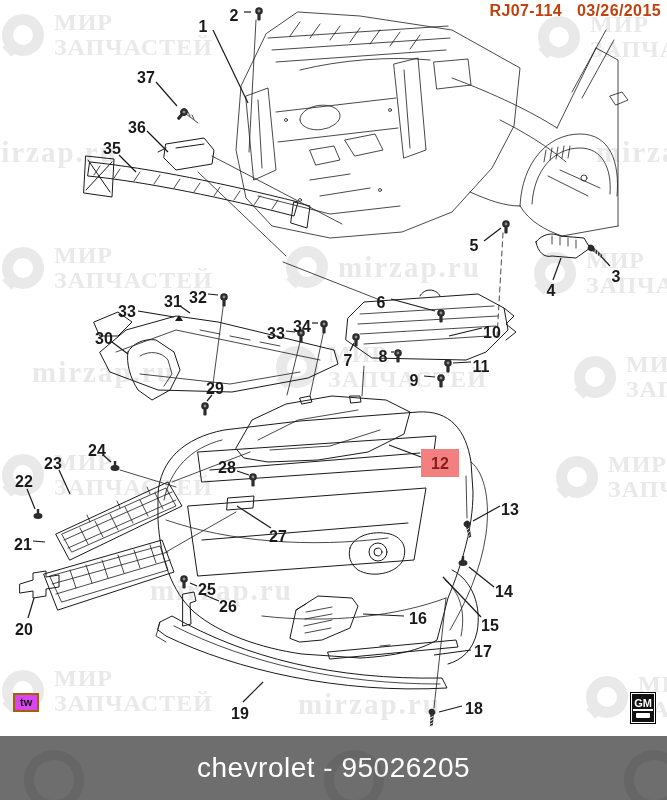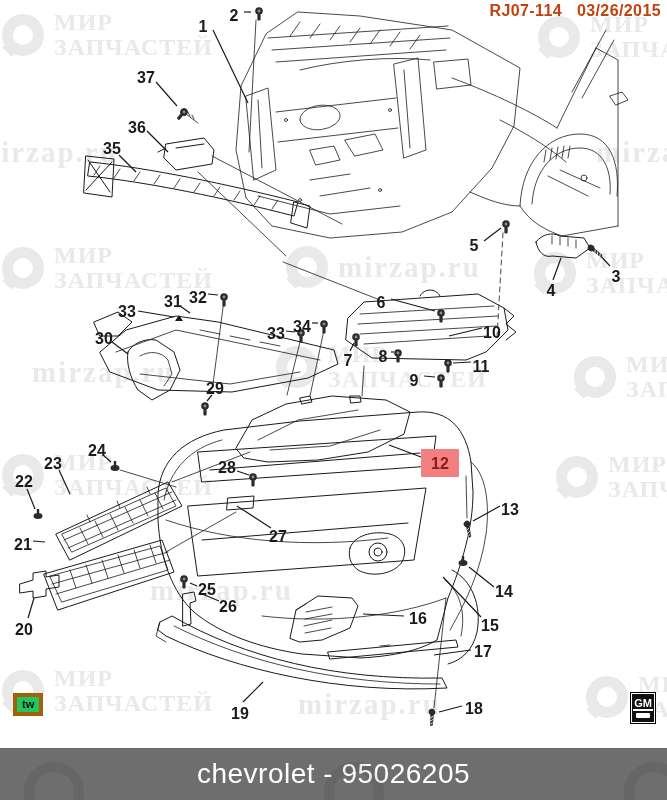--- a/index.html
+++ b/index.html
@@ -19,29 +19,29 @@
   .diagram{position:absolute;left:0;top:0;z-index:1;}
   .art{stroke:var(--line,#1a1a1a);fill:none;stroke-width:1;stroke-linecap:round;stroke-linejoin:round;}
   .art-thin{stroke-width:.8;}
   .co{font-family:"Liberation Sans",sans-serif;font-size:16px;font-weight:bold;
       fill:var(--line,#1a1a1a);}
   .co-hl{fill:var(--hl-fg,#8b1a1a);}
   
   .doc-header{position:absolute;top:2px;right:6px;z-index:2;font-size:16px;font-weight:bold;
       color:#c2410c;letter-spacing:.4px;}
   .doc-header span{margin-left:10px;}
-  .stamp-tw{position:absolute;left:13px;top:693px;z-index:2;border:4px solid #a16207;background:#22c55e;
+  .stamp-tw{position:absolute;left:13px;top:693px;z-index:2;border:2px solid #a16207;background:#d946ef;
       font-size:11px;font-weight:bold;color:#111;padding:1px 5px;line-height:13px;}
   .stamp-gm{position:absolute;right:11px;top:692px;z-index:2;background:#111;border:1px solid #000;
       box-shadow:inset 0 0 0 1px #fff;width:24px;height:30px;display:flex;flex-direction:column;
       align-items:center;justify-content:center;}
   .stamp-gm .gm-txt{color:#fff;font-size:11px;font-weight:bold;line-height:11px;
       border-bottom:2px solid #fff;padding:0 1px;}
   .stamp-gm .gm-bar{margin-top:2px;width:14px;height:5px;background:#fff;border-radius:1px;}
-  .footer-bar{position:absolute;left:0;bottom:0;width:667px;height:52px;z-index:2;
+  .footer-bar{position:absolute;left:0;bottom:0;width:667px;height:64px;z-index:2;
       background:var(--bar,#6e6e6e);display:flex;align-items:center;justify-content:center;
       gap:42px;color:#fff;font-size:28px;letter-spacing:.5px;}
   .bar-ring{position:absolute;width:40px;height:40px;border-radius:50%;
       border:10px solid rgba(0,0,0,0.07);top:14px;}
 </style>
 </head>
 <body>
 
 <div class="page">
 

